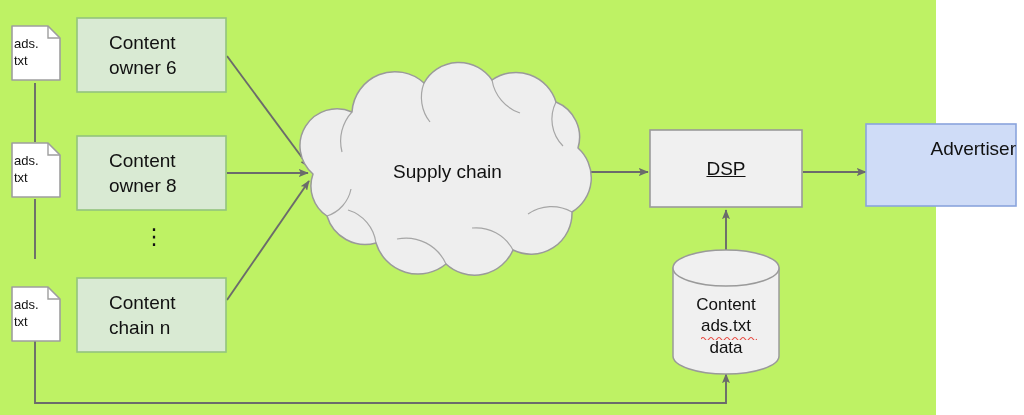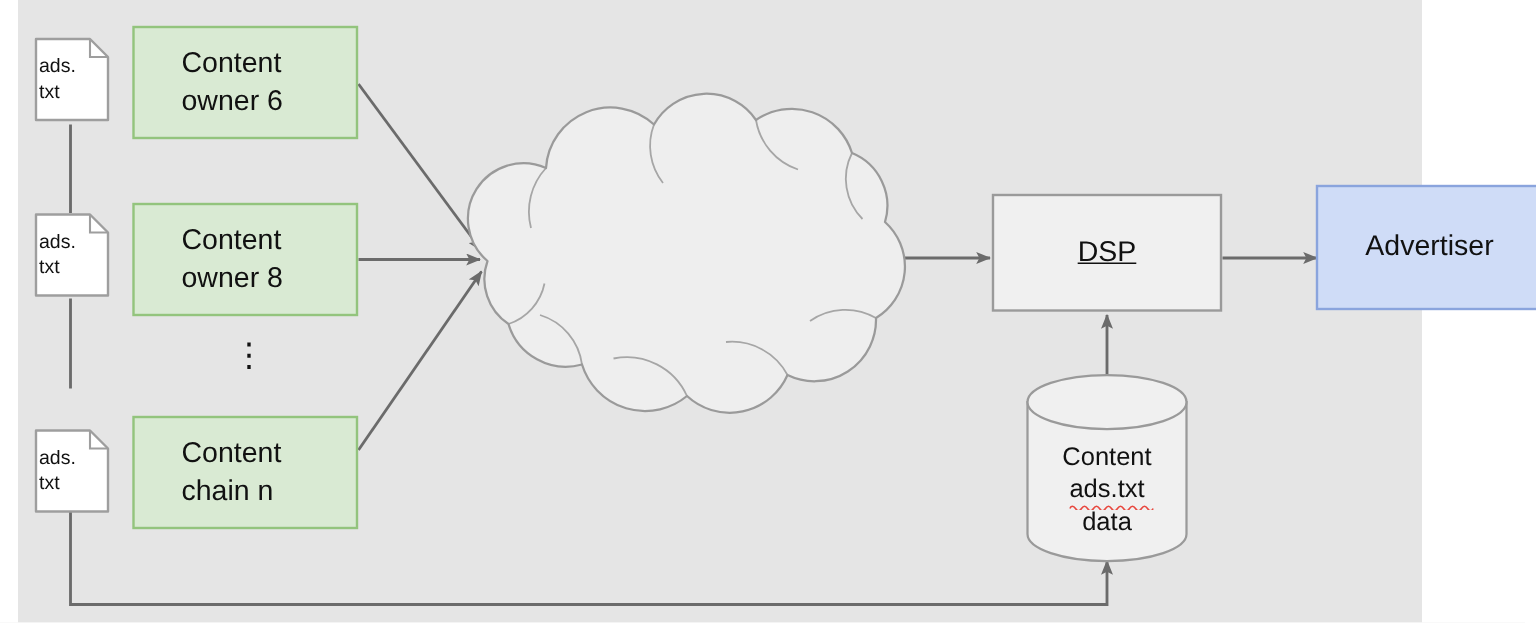--- a/index.html
+++ b/index.html
@@ -11,22 +11,21 @@
   body {
     width: 1024px;
     height: 415px;
     font-family: "Liberation Sans", sans-serif;
     overflow: hidden;
   }
   #diagram-root {
     position: relative;
     width: 936px;
     height: 415px;
-    background: #e5e5e5;
-    margin-left: 12px;
+    background: #bef264;
   }
   svg.layer {
     position: absolute;
     left: 0;
     top: 0;
     width: 1024px;
     height: 415px;
   }
   .node-label {
     position: absolute;
@@ -191,26 +190,29 @@
     <span>owner 8</span>
   </div>
 
   <div class="node-label lbl-box" style="left:77px; top:278px; width:149px; height:74px; align-items:flex-start; padding-left:32px; box-sizing:border-box;">
     <span>Content</span>
     <span>chain n</span>
   </div>
 
   <div class="ellipsis-mark" style="left:143px; top:226px;">⋮</div>
 
+  <div class="node-label lbl-cloud" style="left:340px; top:150px; width:215px; height:44px;">
+    <span>Supply chain</span>
+  </div>
 
   <div class="node-label lbl-box" style="left:650px; top:130px; width:152px; height:77px;text-decoration:underline;">
     <span>DSP</span>
   </div>
 
-  <div class="node-label lbl-box" style="left:866px; top:124px; width:150px; height:82px;">
+  <div class="node-label lbl-box" style="left:866px; top:108px; width:150px; height:82px;align-items:flex-end;">
     <span>Advertiser</span>
   </div>
 
   <div class="node-label lbl-cyl" style="left:673px; top:286px; width:106px; height:80px;">
     <span>Content</span>
     <span class="spell">
       <span>ads.txt</span>
       <svg class="spell-underline" viewBox="0 0 56 4" preserveAspectRatio="none">
         <path d="M0,3 Q2,0 4,3 T8,3 T12,3 T16,3 T20,3 T24,3 T28,3 T32,3 T36,3 T40,3 T44,3 T48,3 T52,3 T56,3" fill="none" stroke="#e8483f" stroke-width="1.1"></path>
       </svg>

